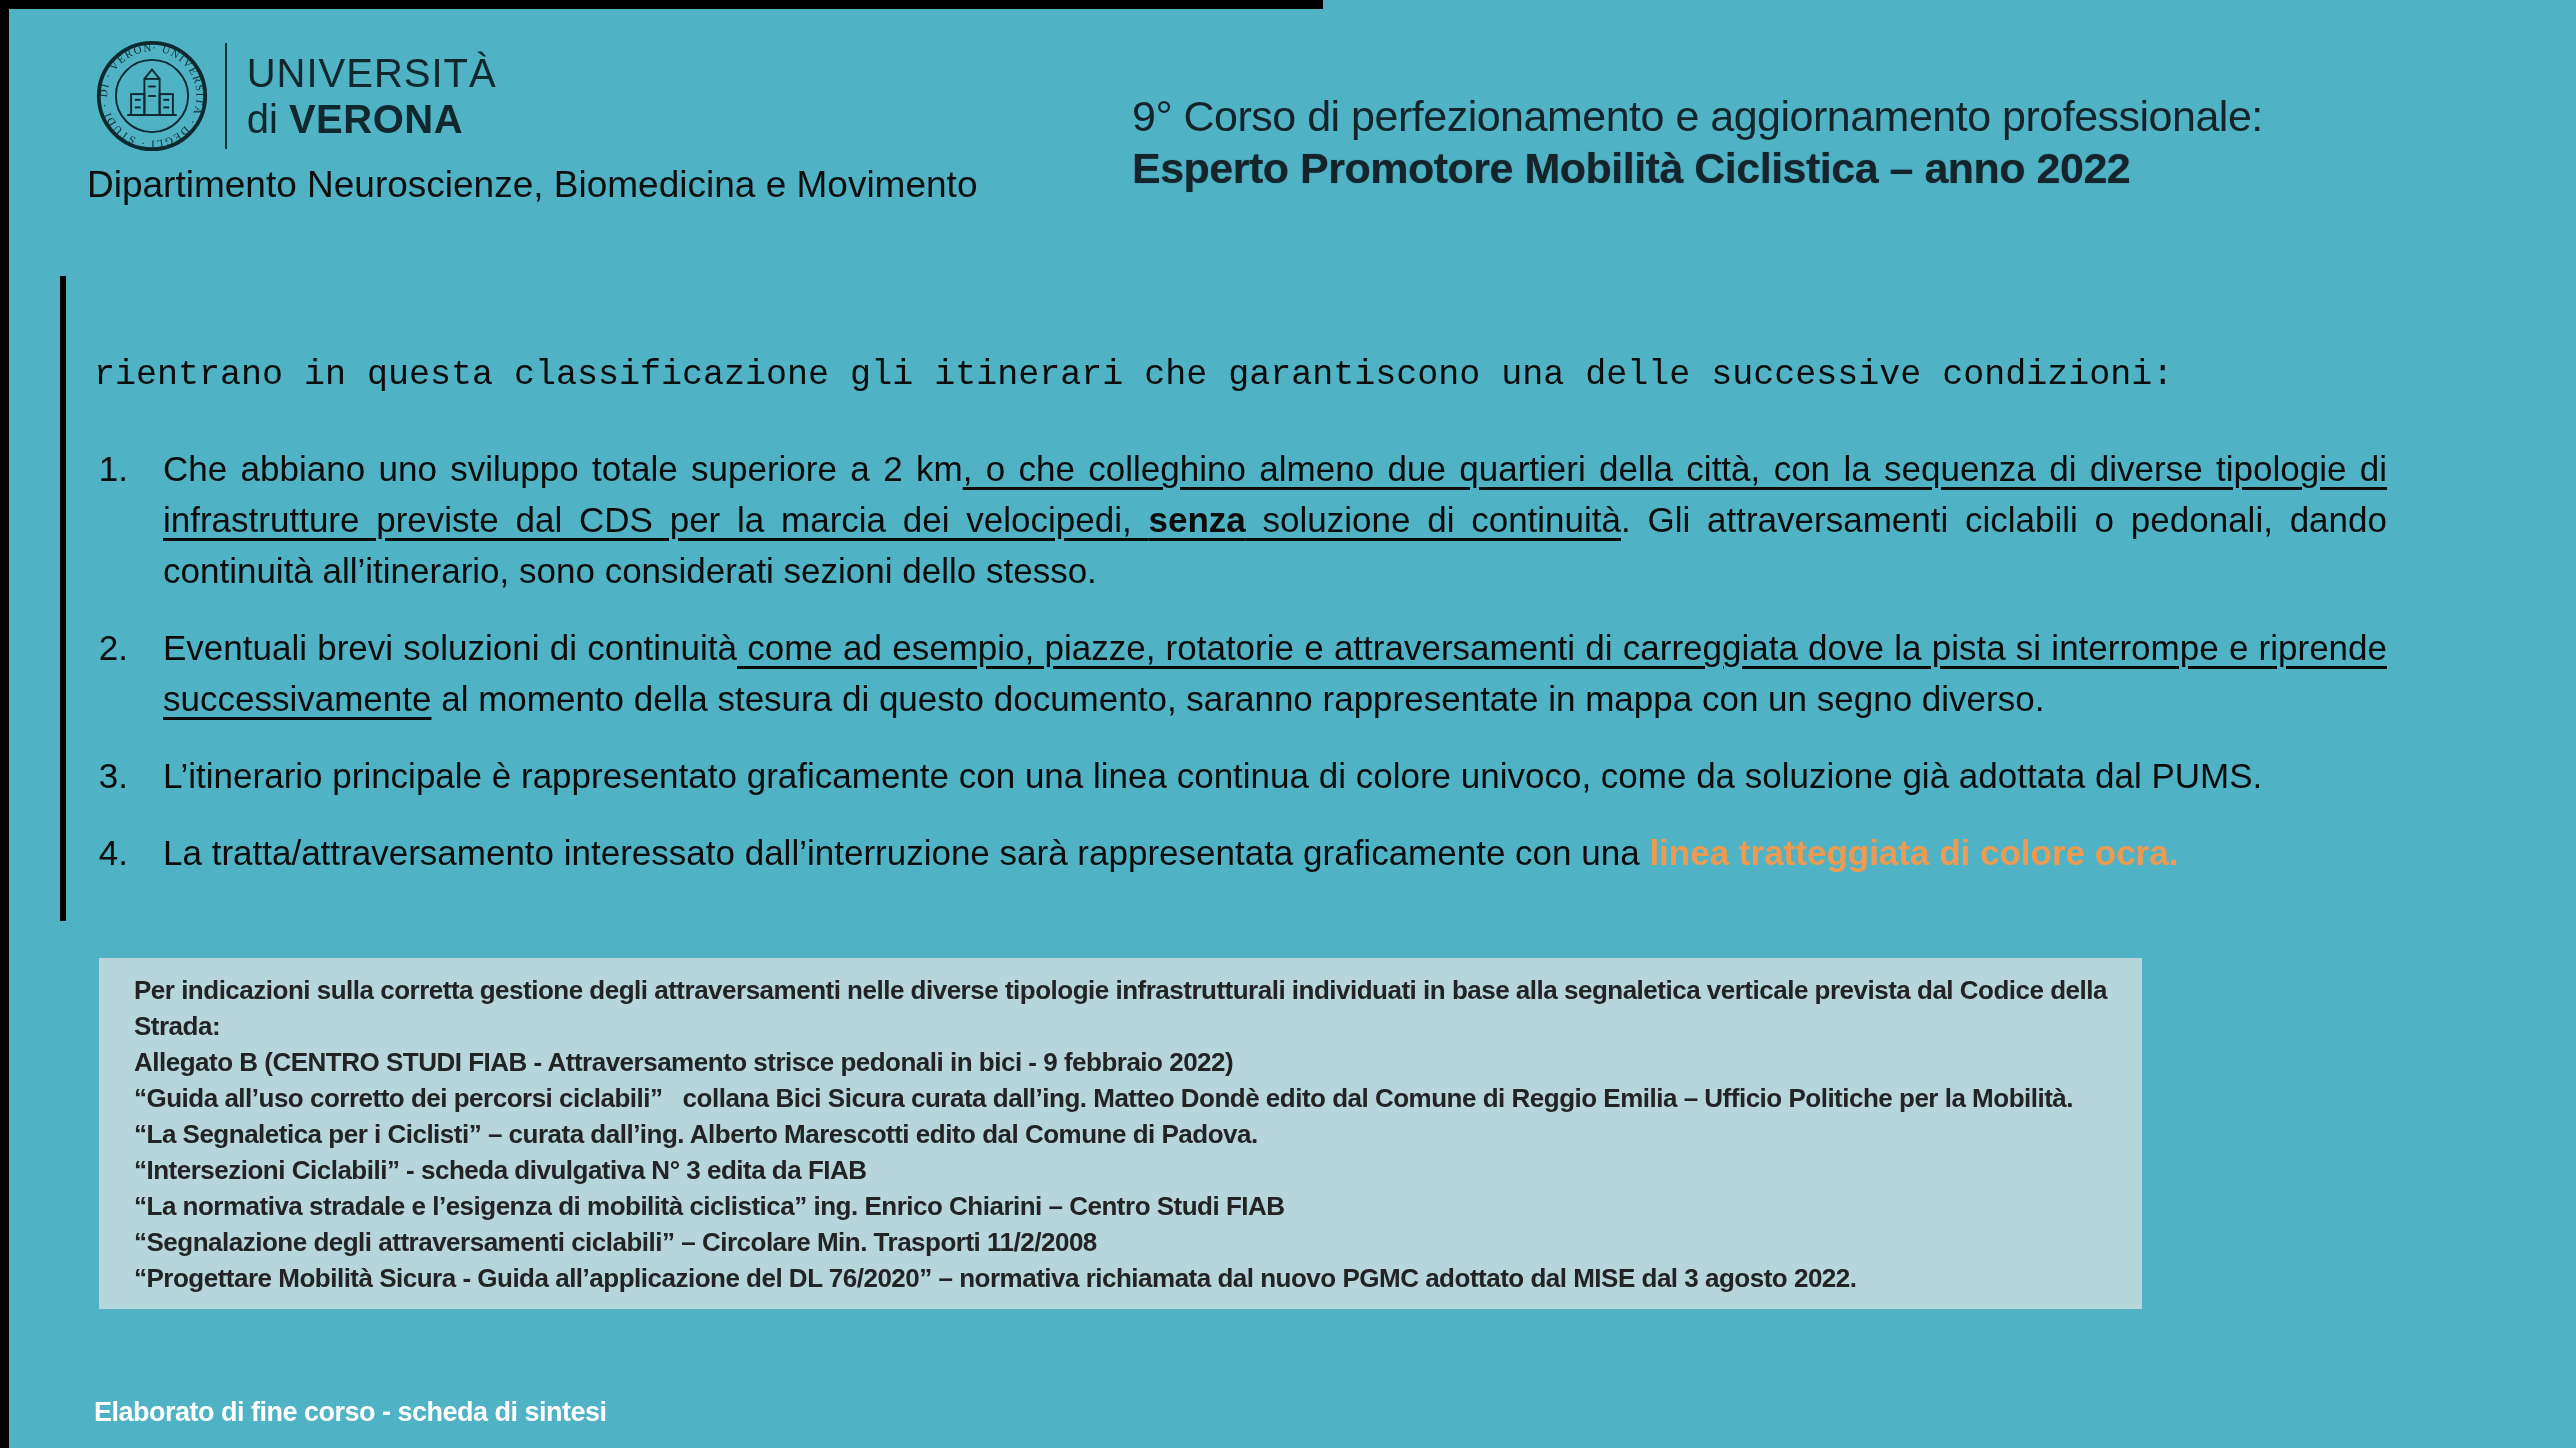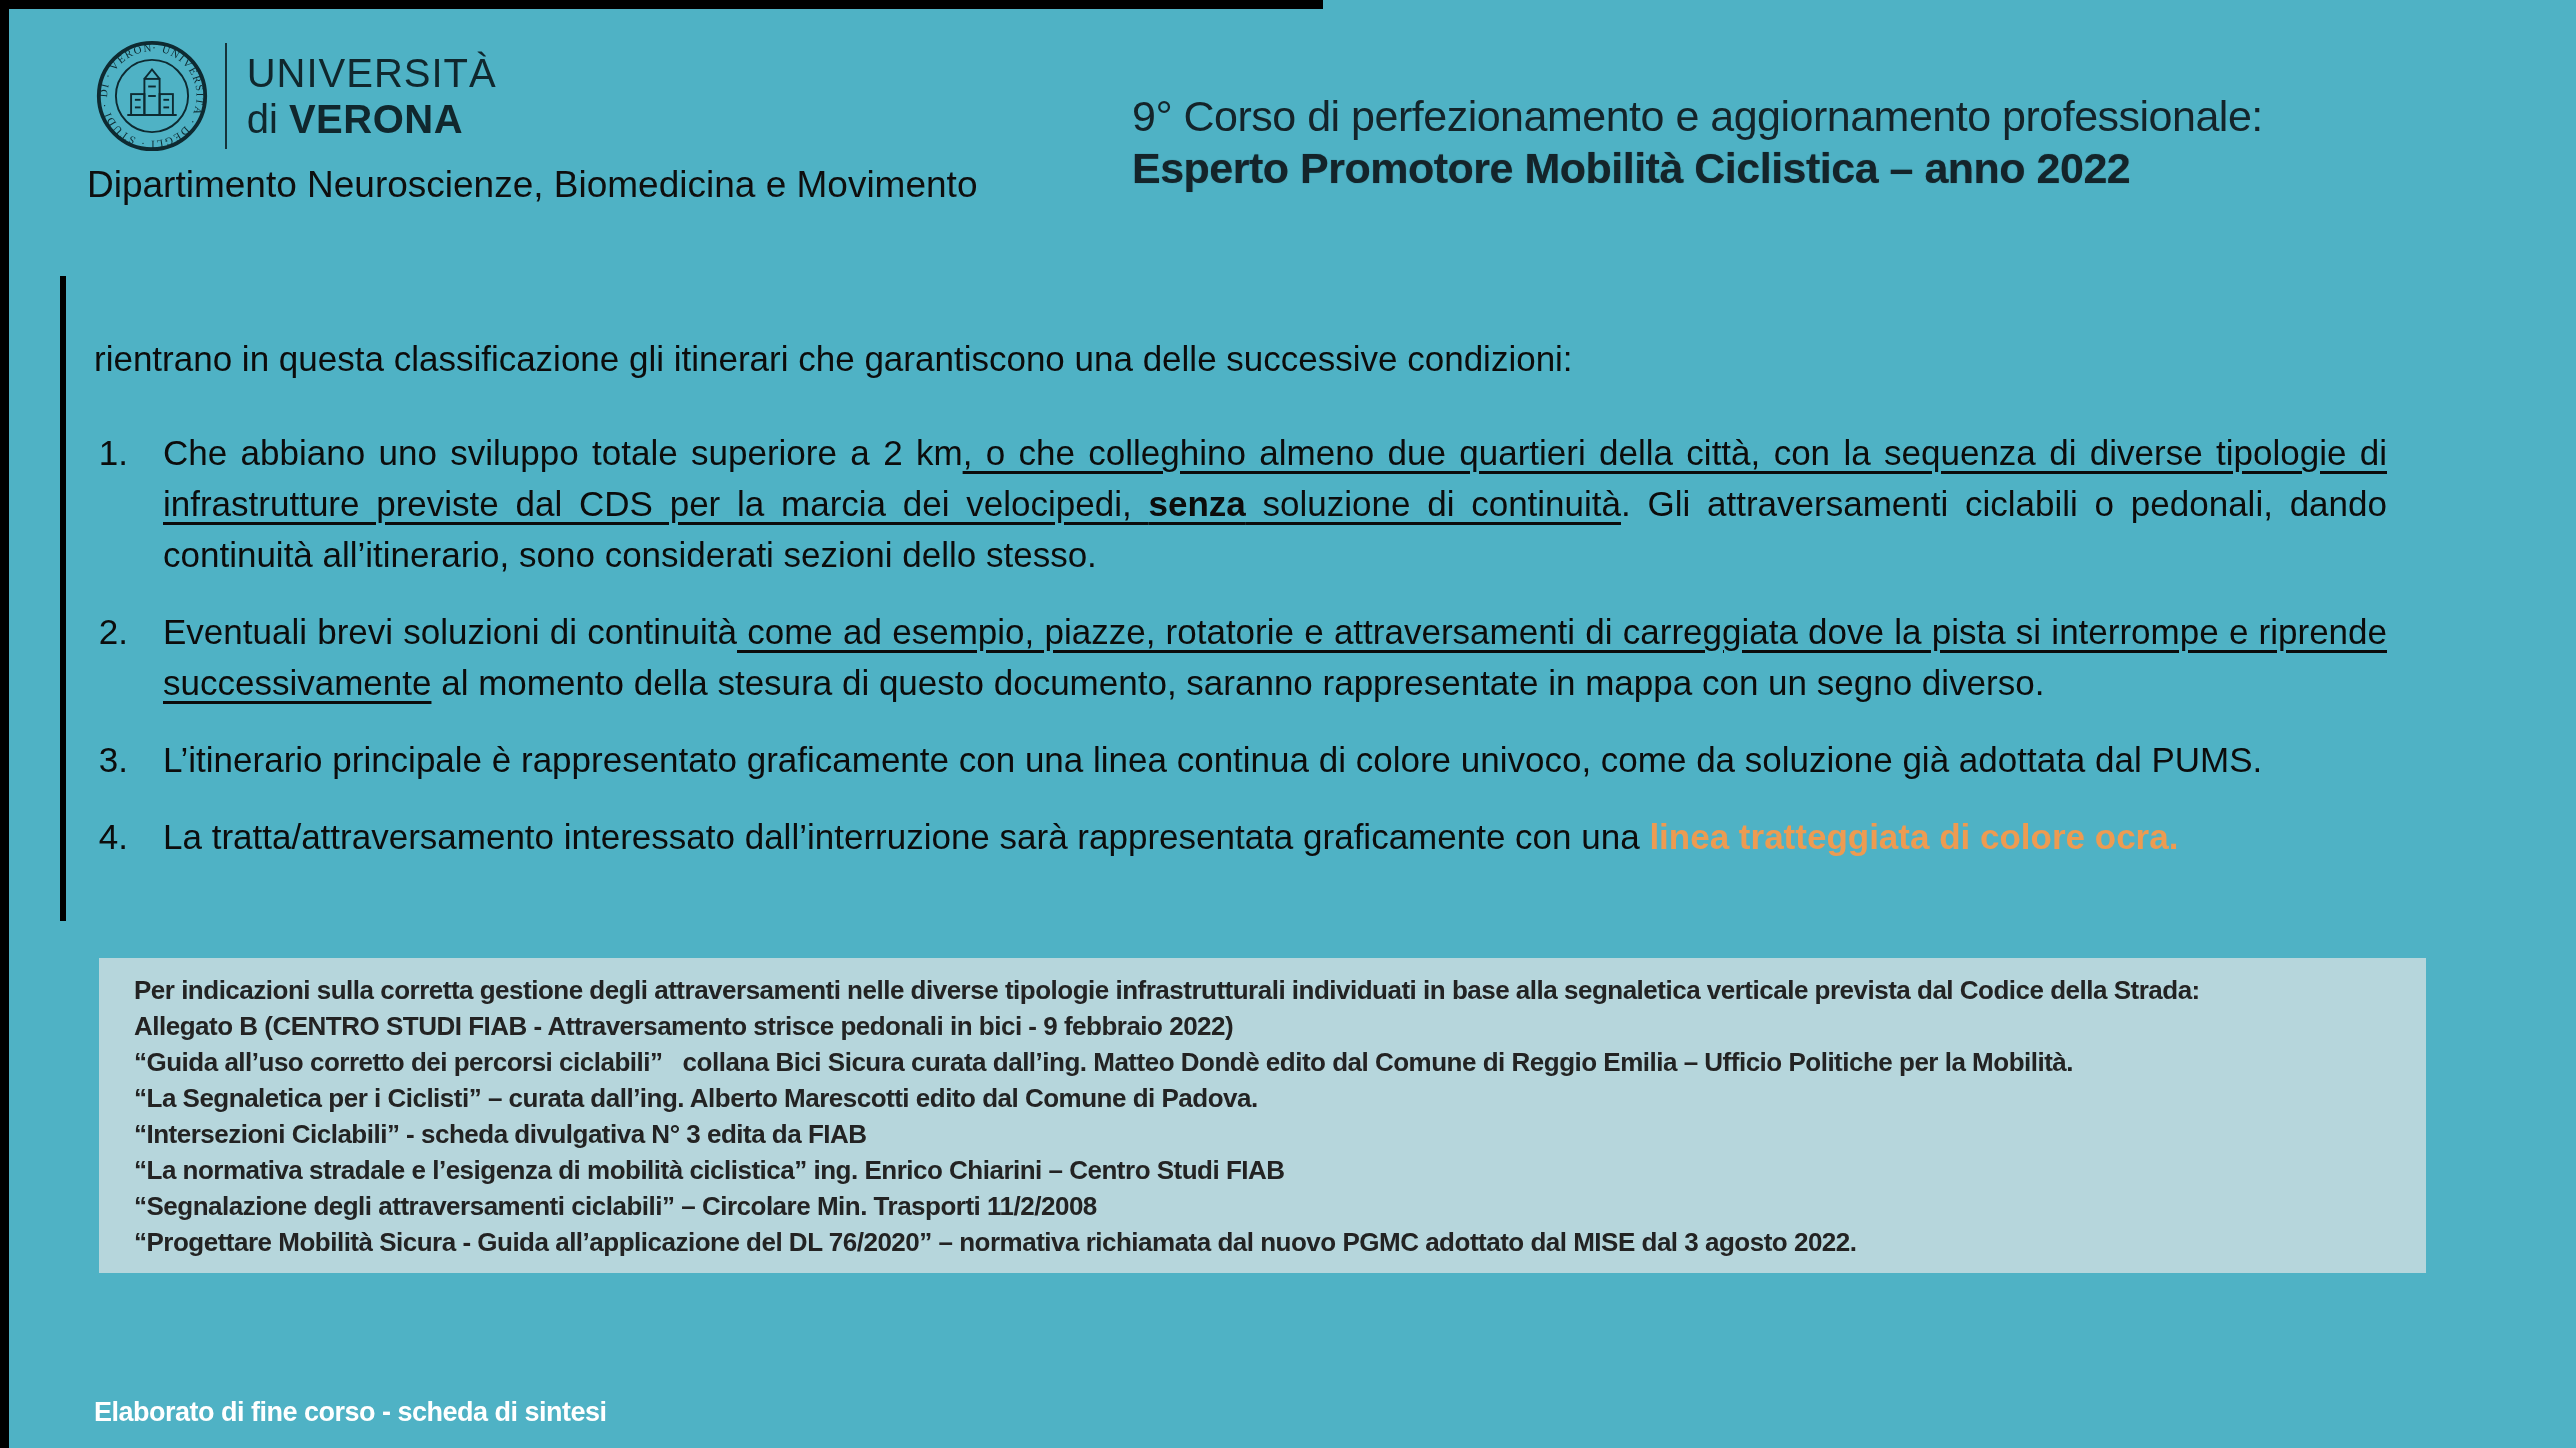--- a/index.html
+++ b/index.html
@@ -27,32 +27,32 @@
   .dept{position:absolute;left:87px;top:164px;font-size:37px;color:#0e0e0e;text-align:right;}
 
   .course{position:absolute;left:1132px;top:92px;color:#14242a;letter-spacing:-0.5px;}
   .course-l1{font-size:43px;text-align:right;}
   .course-l2{font-size:43px;font-weight:700;margin-top:3px;text-shadow:0 0 1px rgba(10,35,40,.55);}
 
   
   .bodyblock{position:absolute;left:94px;top:311px;width:2293px;font-size:35px;color:#0c0c0c;}
   .heading{font-weight:700;}
   .heading .colon{font-weight:400;}
-  .intro{margin-top:28px;}
+  .intro{margin-top:44px;font-family:Liberation Mono, monospace;}
   .nlist{margin-top:48px;display:flex;flex-direction:column;gap:26px;}
   .item{position:relative;padding-left:69px;line-height:51px;}
   .item .num{position:absolute;left:4.8px;top:0;}
   .item p{margin:0;text-align:justify;text-justify:inter-word;}
   .run-u{text-decoration:underline;text-decoration-thickness:2.9px;text-underline-offset:5.8px;}
   .run-bu{font-weight:700;text-decoration:underline;text-decoration-thickness:2.9px;text-underline-offset:5.8px;}
   .run-ocra{color:var(--ocra,#EE9B51);font-weight:700;}
 
   
   .refbox{
-    position:absolute;left:99px;top:958px;width:2327px;box-sizing:border-box;
+    position:absolute;left:99px;top:958px;width:2043px;box-sizing:border-box;
     background:var(--box-bg,#B6D6DC);
     padding:13.5px 27px 13.5px 35px;
     font-size:26px;font-weight:600;line-height:36px;
     letter-spacing:-0.5px;color:var(--box-ink,#232323);
   }
   .refline{white-space:pre-wrap;}
 
   
   .footer-title{position:absolute;left:94px;top:1329px;font-size:36px;letter-spacing:-1px;color:var(--white,#fff);}
   .footer-sub{position:absolute;left:94px;top:1397px;font-size:27px;font-weight:700;letter-spacing:-0.5px;color:var(--white,#fff);}

